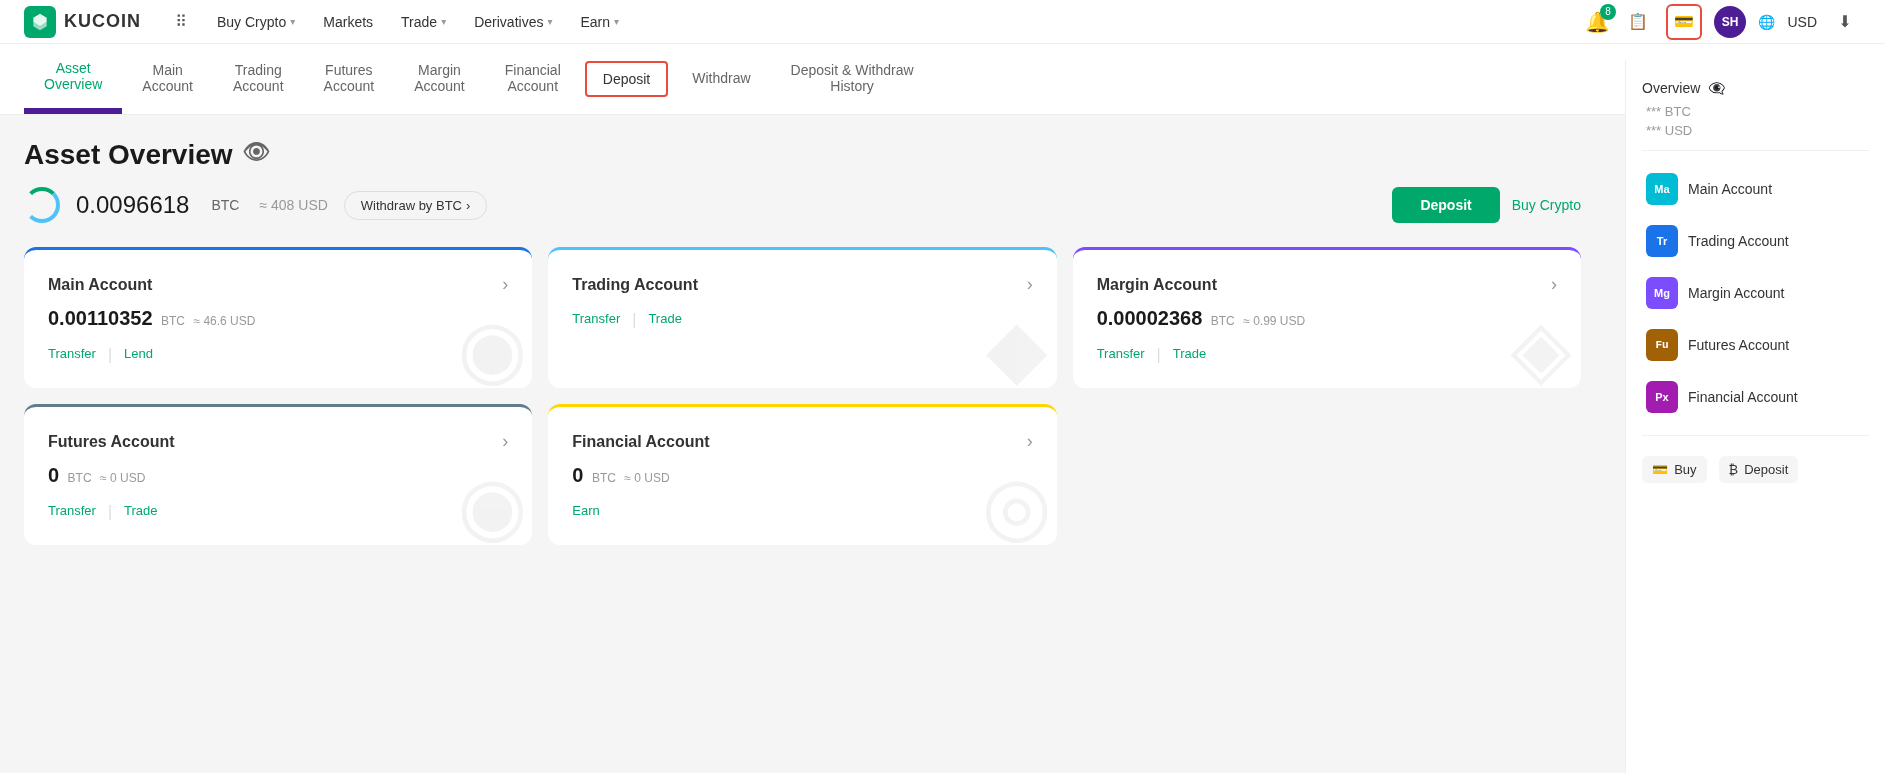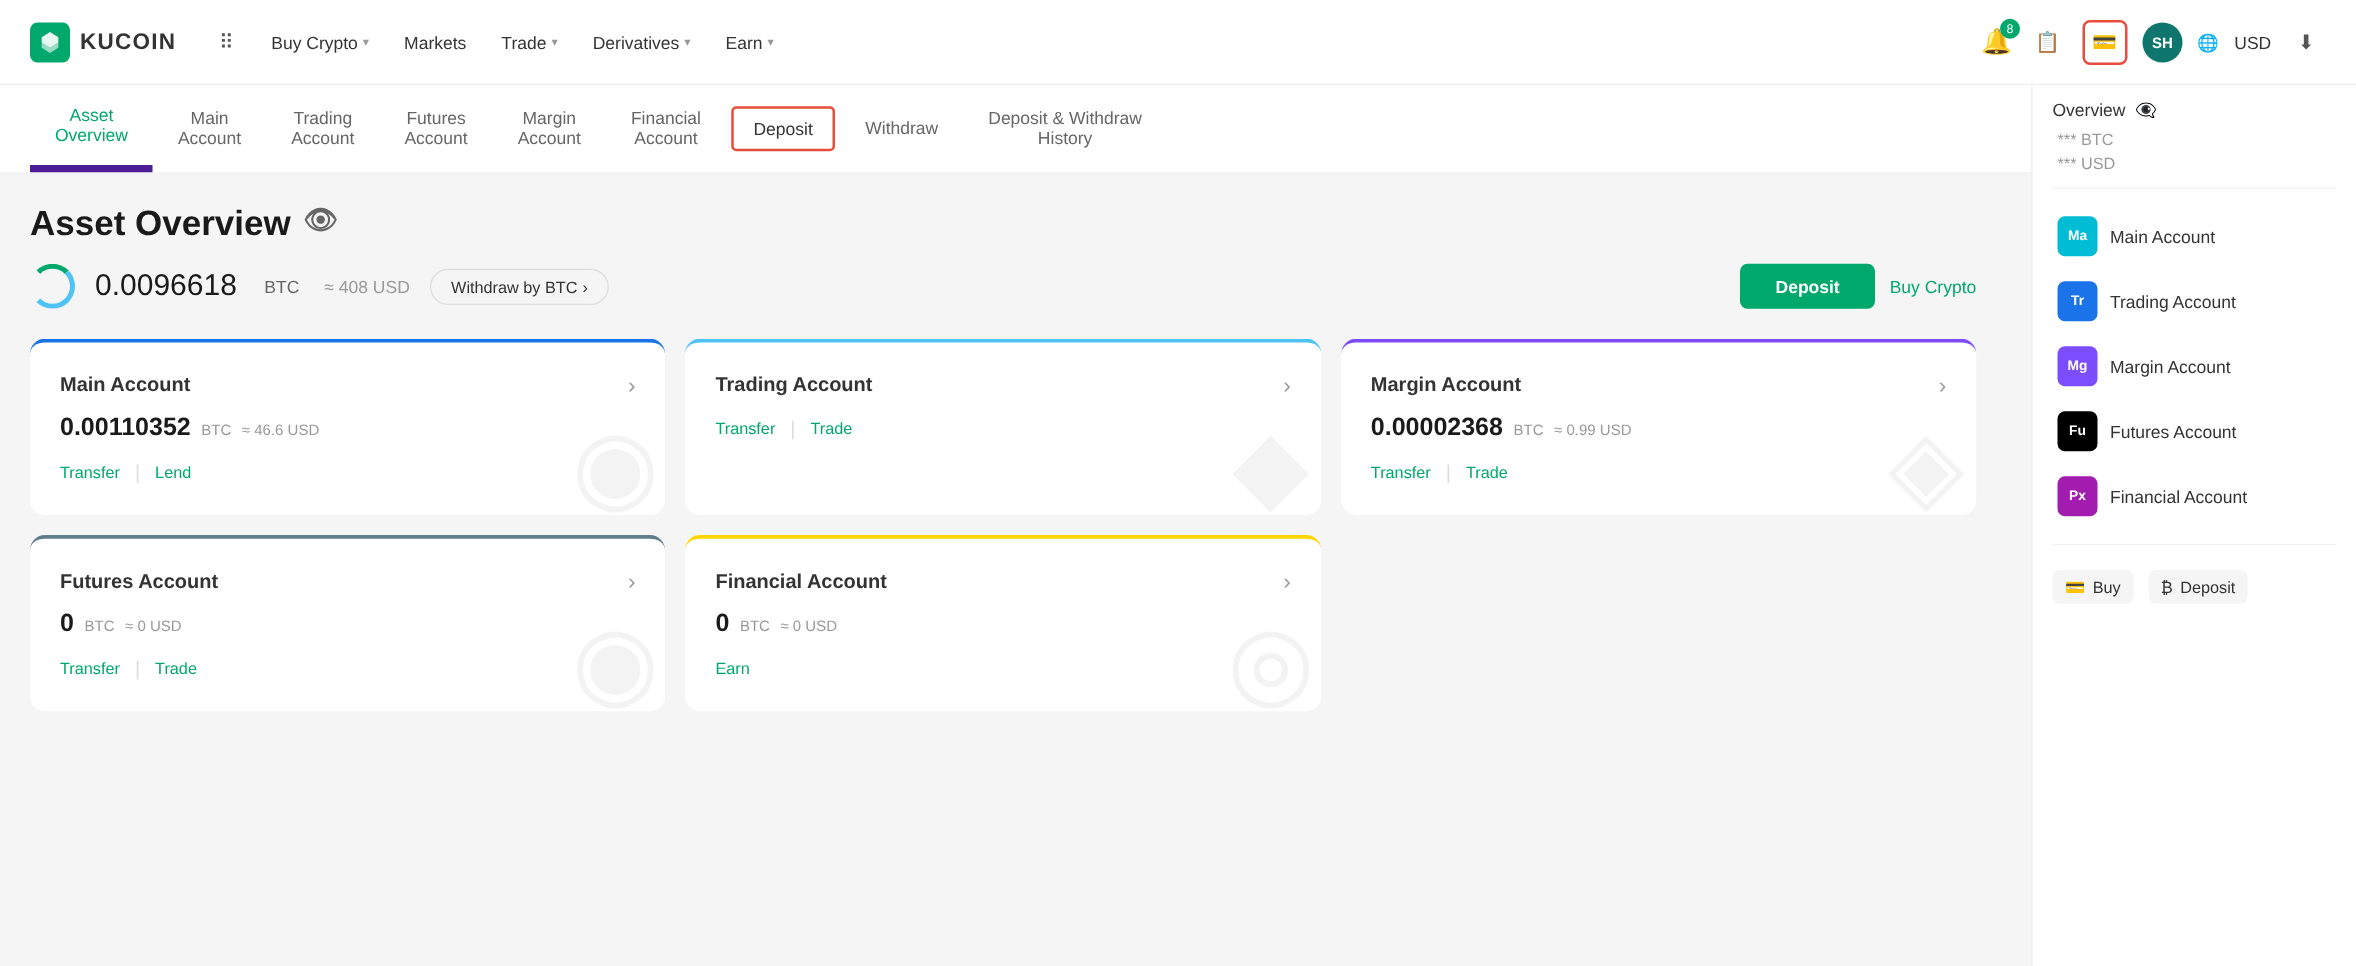--- a/index.html
+++ b/index.html
@@ -4,37 +4,37 @@
   <style>
     * { margin: 0; padding: 0; box-sizing: border-box; }
     body { font-family: -apple-system, BlinkMacSystemFont, 'Segoe UI', sans-serif; background: #f5f5f5; color: #333; }
 
     
     .header {
       background: #fff;
       display: flex;
       align-items: center;
       padding: 0 24px;
-      height: 68px;
+      height: 44px;
       border-bottom: 1px solid #eee;
       position: relative;
       z-index: 10;
     }
     .logo { display: flex; align-items: center; gap: 8px; margin-right: 24px; }
     .logo-icon { width: 32px; height: 32px; background: #00a86b; border-radius: 6px; display: flex; align-items: center; justify-content: center; color: white; font-weight: bold; font-size: 14px; }
     .logo-text { font-size: 18px; font-weight: 700; color: #333; letter-spacing: 1px; }
     .nav { display: flex; align-items: center; gap: 4px; flex: 1; }
     .nav-item { padding: 8px 12px; font-size: 14px; color: #333; cursor: pointer; display: flex; align-items: center; gap: 4px; white-space: nowrap; }
     .nav-arrow { font-size: 10px; color: #999; }
     .header-right { display: flex; align-items: center; gap: 12px; }
     .notif-btn { position: relative; cursor: pointer; }
     .notif-badge { position: absolute; top: -6px; right: -6px; background: #00a86b; color: white; border-radius: 50%; width: 16px; height: 16px; font-size: 10px; display: flex; align-items: center; justify-content: center; }
     .icon-btn { width: 32px; height: 32px; display: flex; align-items: center; justify-content: center; cursor: pointer; color: #555; font-size: 16px; }
     .icon-btn-outlined { width: 36px; height: 36px; border: 2px solid #e74c3c; border-radius: 6px; display: flex; align-items: center; justify-content: center; cursor: pointer; color: #555; font-size: 16px; }
-    .avatar { width: 32px; height: 32px; border-radius: 50%; background: #0f766e; color: white; display: flex; align-items: center; justify-content: center; font-size: 12px; font-weight: 600; cursor: pointer; }
+    .avatar { width: 32px; height: 32px; border-radius: 50%; background: #4c1d95; color: white; display: flex; align-items: center; justify-content: center; font-size: 12px; font-weight: 600; cursor: pointer; }
     .lang-btn { font-size: 14px; color: #333; cursor: pointer; display: flex; align-items: center; }
     .currency-btn { font-size: 14px; color: #333; cursor: pointer; font-weight: 400; }
 
     
     .subnav {
       background: #fff;
       display: flex;
       align-items: center;
       padding: 0 24px;
       border-bottom: 1px solid #eee;
@@ -96,21 +96,21 @@
     .sidebar-overview { display: flex; align-items: center; gap: 8px; margin-bottom: 8px; }
     .sidebar-overview-label { font-size: 14px; color: #333; font-weight: 500; }
     .sidebar-hide-icon { color: #999; font-size: 14px; cursor: pointer; }
     .sidebar-balance { font-size: 13px; color: #999; margin-bottom: 4px; padding-left: 4px; }
     .sidebar-divider { height: 1px; background: #f0f0f0; margin: 12px 0; }
     .sidebar-account-item { display: flex; align-items: center; gap: 10px; padding: 10px 4px; cursor: pointer; }
     .account-avatar { width: 32px; height: 32px; border-radius: 6px; display: flex; align-items: center; justify-content: center; font-size: 11px; font-weight: 700; color: white; flex-shrink: 0; }
     .account-avatar.ma { background: #00bcd4; }
     .account-avatar.tr { background: #1a73e8; }
     .account-avatar.mg { background: #7c4dff; }
-    .account-avatar.fu { background: #000000; }
+    .account-avatar.fu { background: #a16207; font-family: Liberation Mono, monospace; }
     .account-avatar.px { background: #a21caf; }
     .account-name { font-size: 14px; color: #333; }
     .sidebar-bottom { margin-top: 20px; display: flex; gap: 12px; }
     .sidebar-action-btn { display: flex; align-items: center; gap: 6px; font-size: 13px; color: #333; cursor: pointer; padding: 6px 10px; background: #f5f5f5; border-radius: 6px; }
   </style>
 </head>
 <body>
 
 <header class="header">
   <div class="logo">

